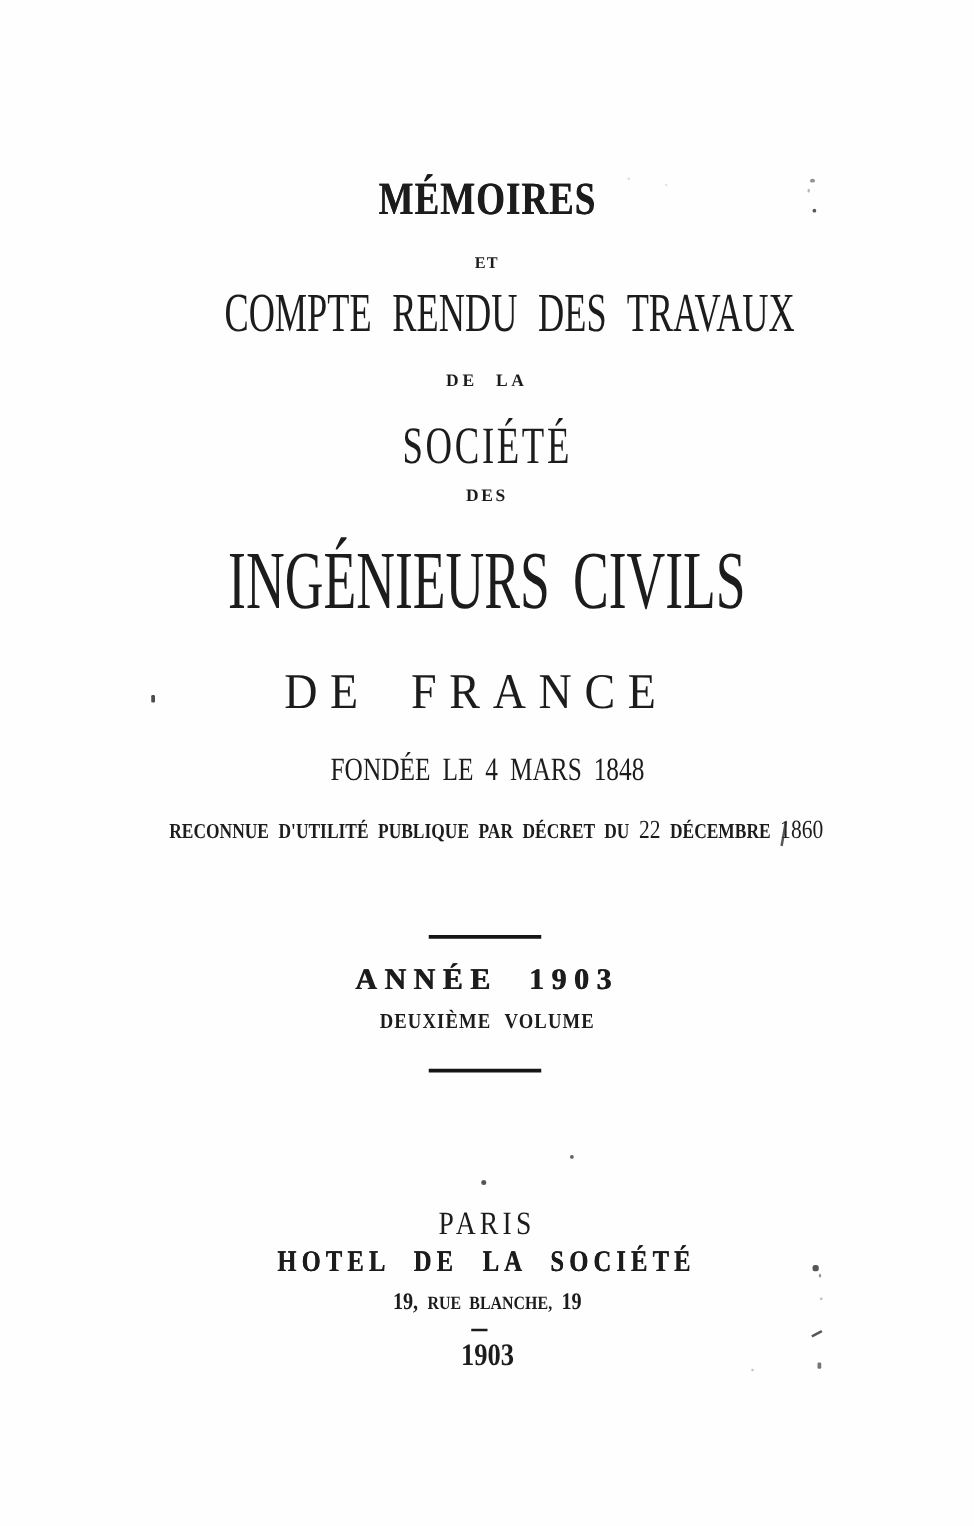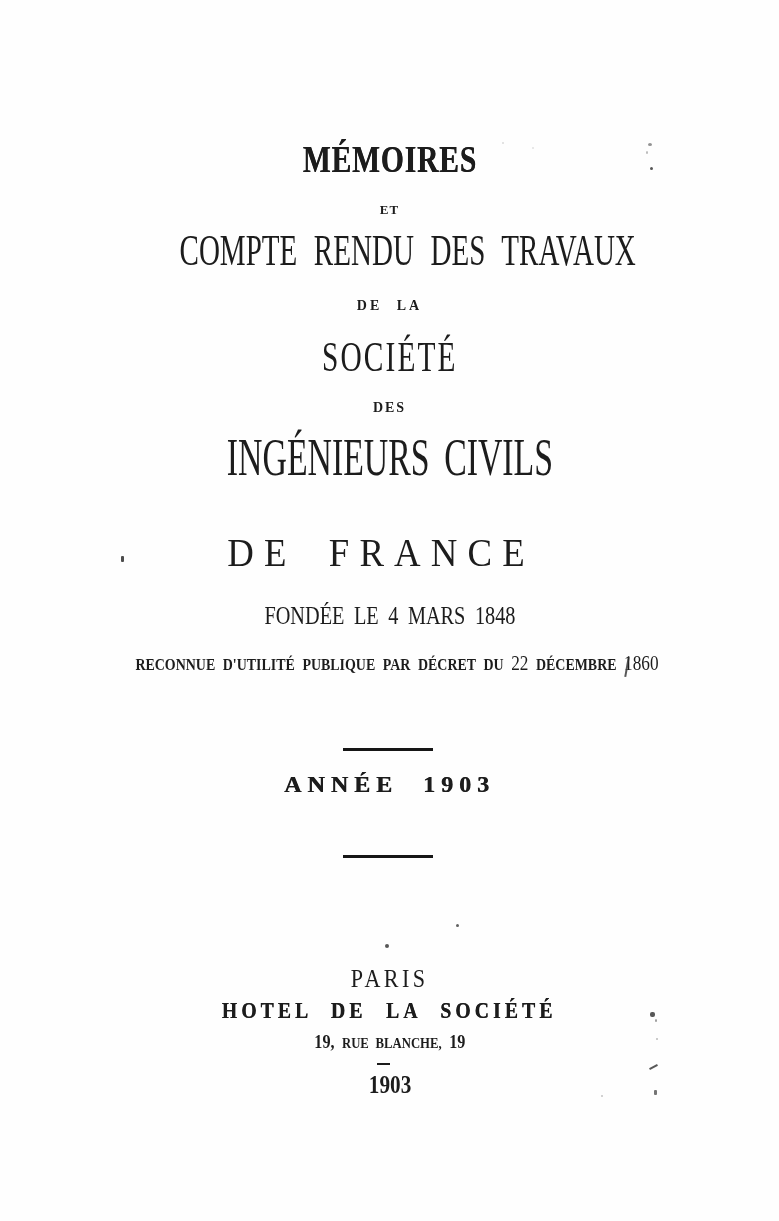--- a/index.html
+++ b/index.html
@@ -22,23 +22,23 @@
   .line > span{display:inline-block;transform-origin:50% 50%;}
   
   .memoires{top:141px;font-size:37px;font-weight:700;letter-spacing:1px;}
   .memoires > span{transform:scaleX(0.80);text-shadow:0.4px 0 0 currentColor;}
   .et{top:203px;font-size:13px;font-weight:700;letter-spacing:1px;}
   .compte{top:229px;font-size:44px;word-spacing:0.32em;padding-left:36px;}
   .compte > span{transform:scaleX(0.66);}
   .dela{top:299px;font-size:14px;font-weight:700;letter-spacing:3px;word-spacing:8px;}
   .societe{top:336px;font-size:42px;letter-spacing:3px;}
   .societe > span{transform:scaleX(0.70);}
-  .des{top:401px;font-size:14px;font-weight:700;letter-spacing:2px;}
+  .des{top:391px;font-size:14px;font-weight:700;letter-spacing:2px;}
   
-  .ingenieurs{top:432px;font-size:52px;}
+  .ingenieurs{top:432px;font-size:66px;}
   .ingenieurs > span{transform:scaleX(0.65);word-spacing:0.18em;}
   .defrance{top:533px;left:-16px;font-size:40px;letter-spacing:11px;word-spacing:14px;}
   .defrance > span{transform:scaleX(0.92);}
   
   .fondee{top:603px;font-size:26px;word-spacing:0.22em;}
   .fondee > span{transform:scaleX(0.78);}
   .reconnue{top:637px;left:14px;font-size:17px;font-weight:700;word-spacing:5px;margin-top:16px;}
   .reconnue > span{transform:scaleX(0.82);}
   .reconnue .bignum{font-size:21px;font-weight:400;}
   
@@ -119,20 +119,23 @@
       <span class="bignum">1860</span>
     </span>
   </div>
 
   <div class="rule rule1"></div>
 
   <div class="line annee">
     <span>ANNÉE 1903</span>
   </div>
 
+  <div class="line volume">
+    <span>DEUXIÈME VOLUME</span>
+  </div>
 
   <div class="rule rule2"></div>
 
   <div class="line paris">
     <span>PARIS</span>
   </div>
 
   <div class="line hotel">
     <span>HOTEL DE LA SOCIÉTÉ</span>
   </div>

